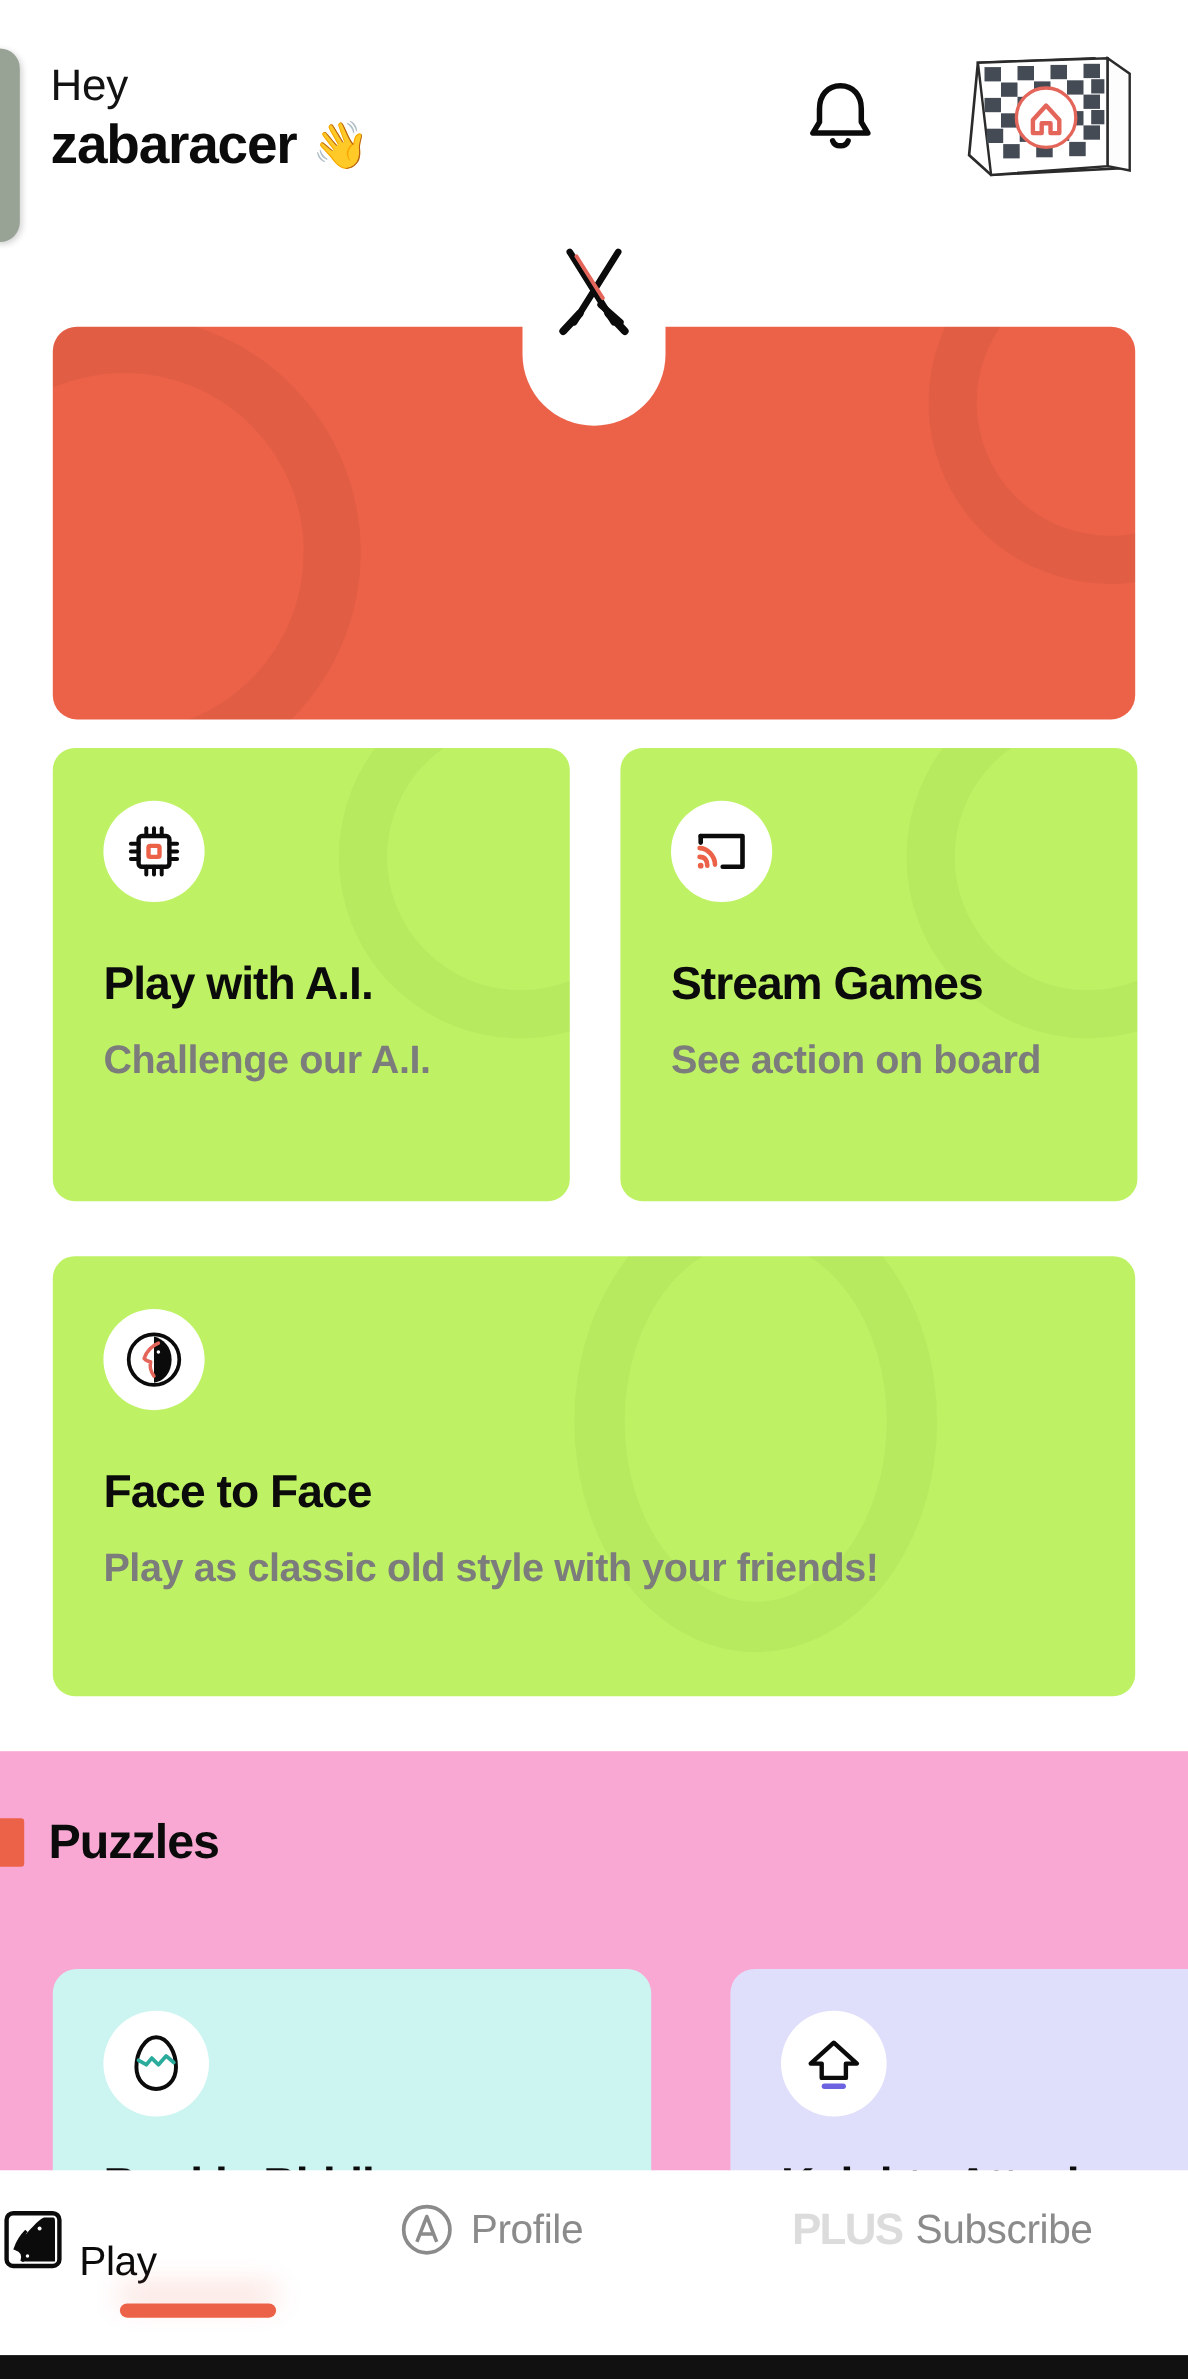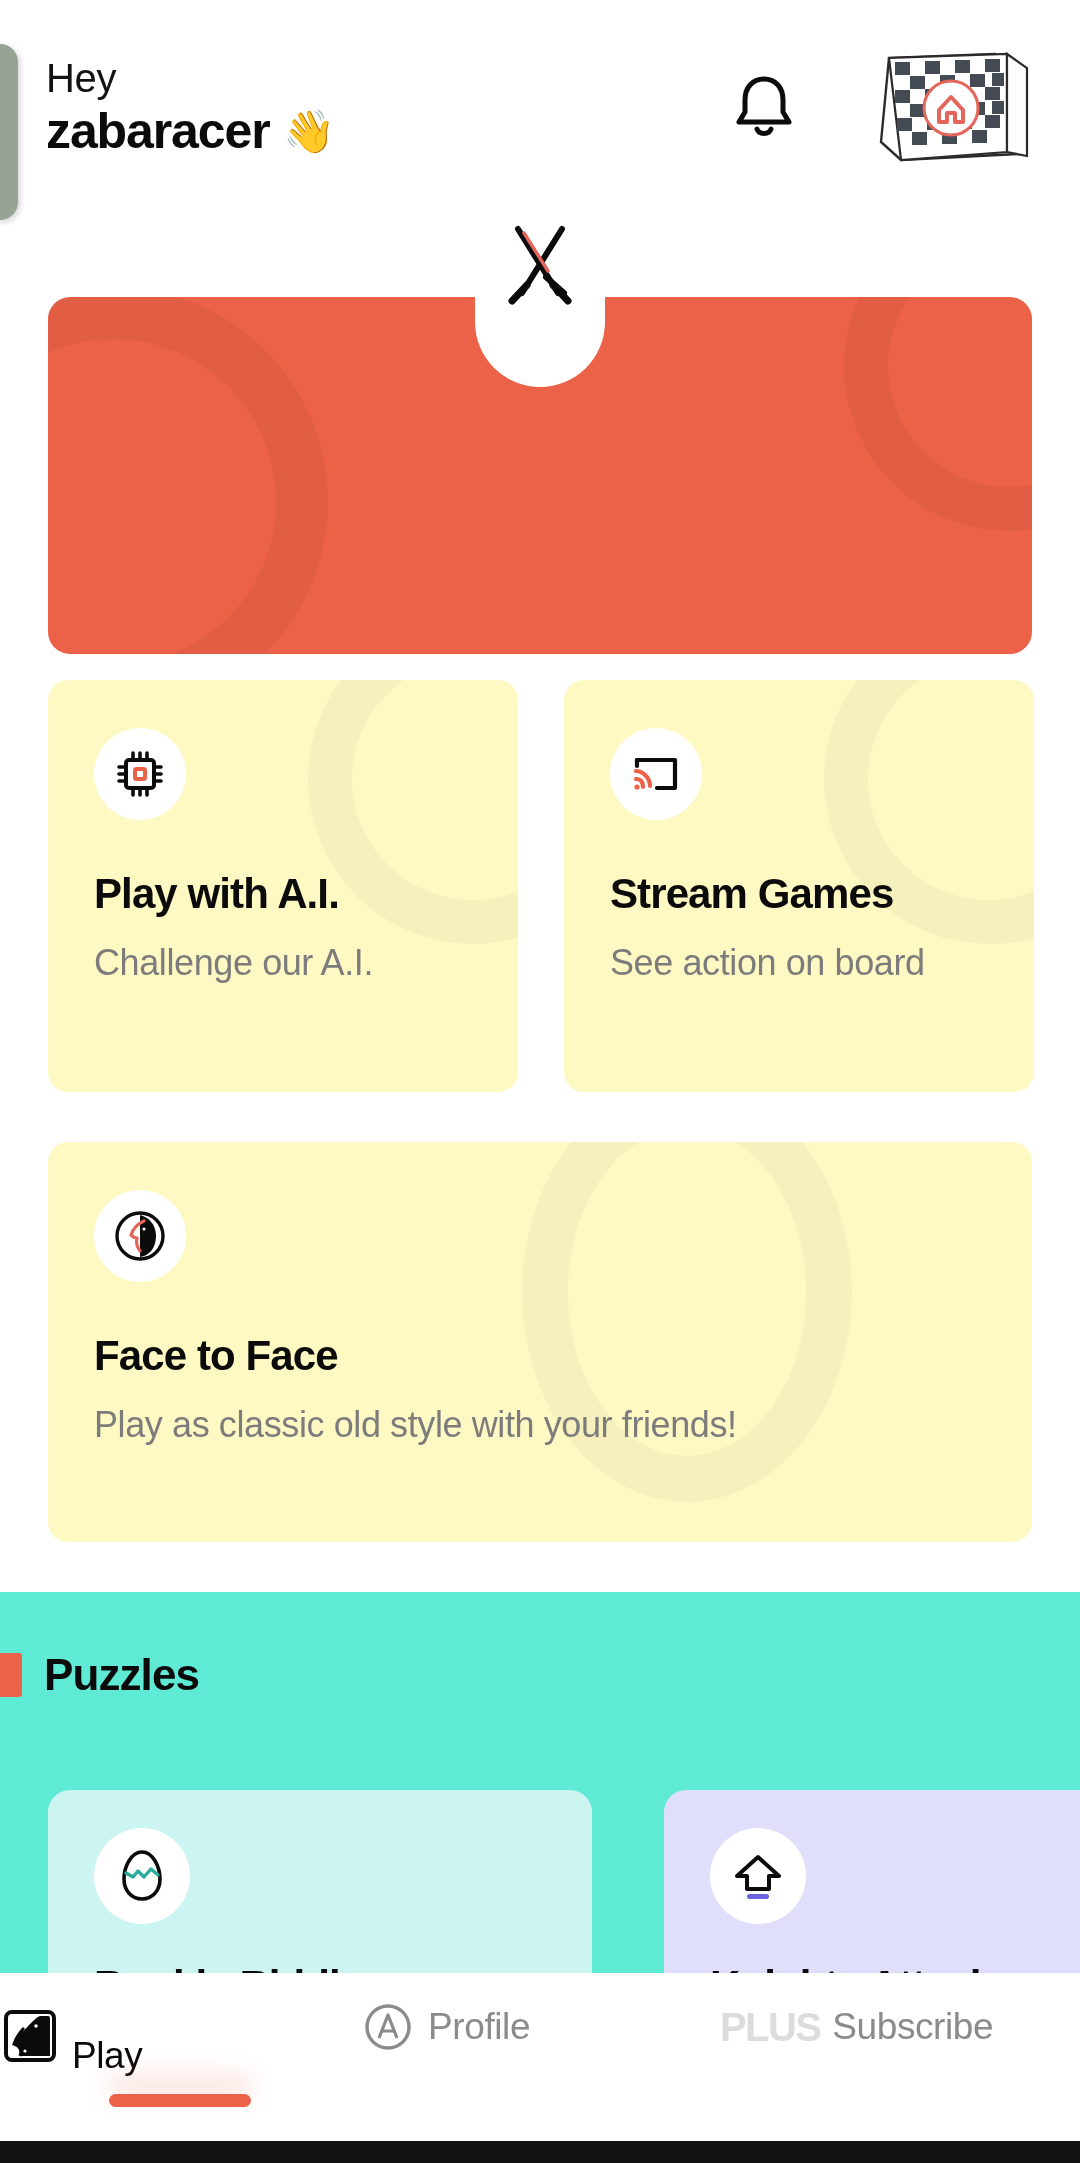--- a/index.html
+++ b/index.html
@@ -148,21 +148,21 @@
     left: 48px;
     top: 680px;
     width: 1100px;
     display: flex;
     gap: 46px;
   }
   .mode-card {
     position: relative;
     width: 470px;
     height: 412px;
-    background: #fef9c3;
+    background: #bef264;
     border-radius: 20px;
     overflow: hidden;
     padding: 48px 46px;
     flex: 0 0 auto;
   }
   .mode-card.wide {
     width: 984px;
     height: 400px;
   }
   .mode-card .deco-ring {
@@ -195,39 +195,39 @@
     font-size: 42px;
     font-weight: 700;
     color: #0b0b0b;
     letter-spacing: -0.9px;
   }
   .mode-sub {
     position: relative;
     z-index: 2;
     margin-top: 24px;
     font-size: 36px;
-    font-weight: 400;
+    font-weight: 700;
     color: #7c7c7c;
     letter-spacing: -0.4px;
     white-space: nowrap;
   }
   .f2f-card-wrap {
     position: absolute;
     left: 48px;
     top: 1142px;
   }
 
   
   .puzzles {
     position: absolute;
     left: 0;
     top: 1592px;
     width: 1080px;
     height: 400px;
-    background: #5eead4;
+    background: #f9a8d4;
   }
   .puzzles-head {
     display: flex;
     align-items: center;
     gap: 22px;
     padding-top: 58px;
     padding-left: 0;
   }
   .puzzles-bullet {
     width: 28px;

